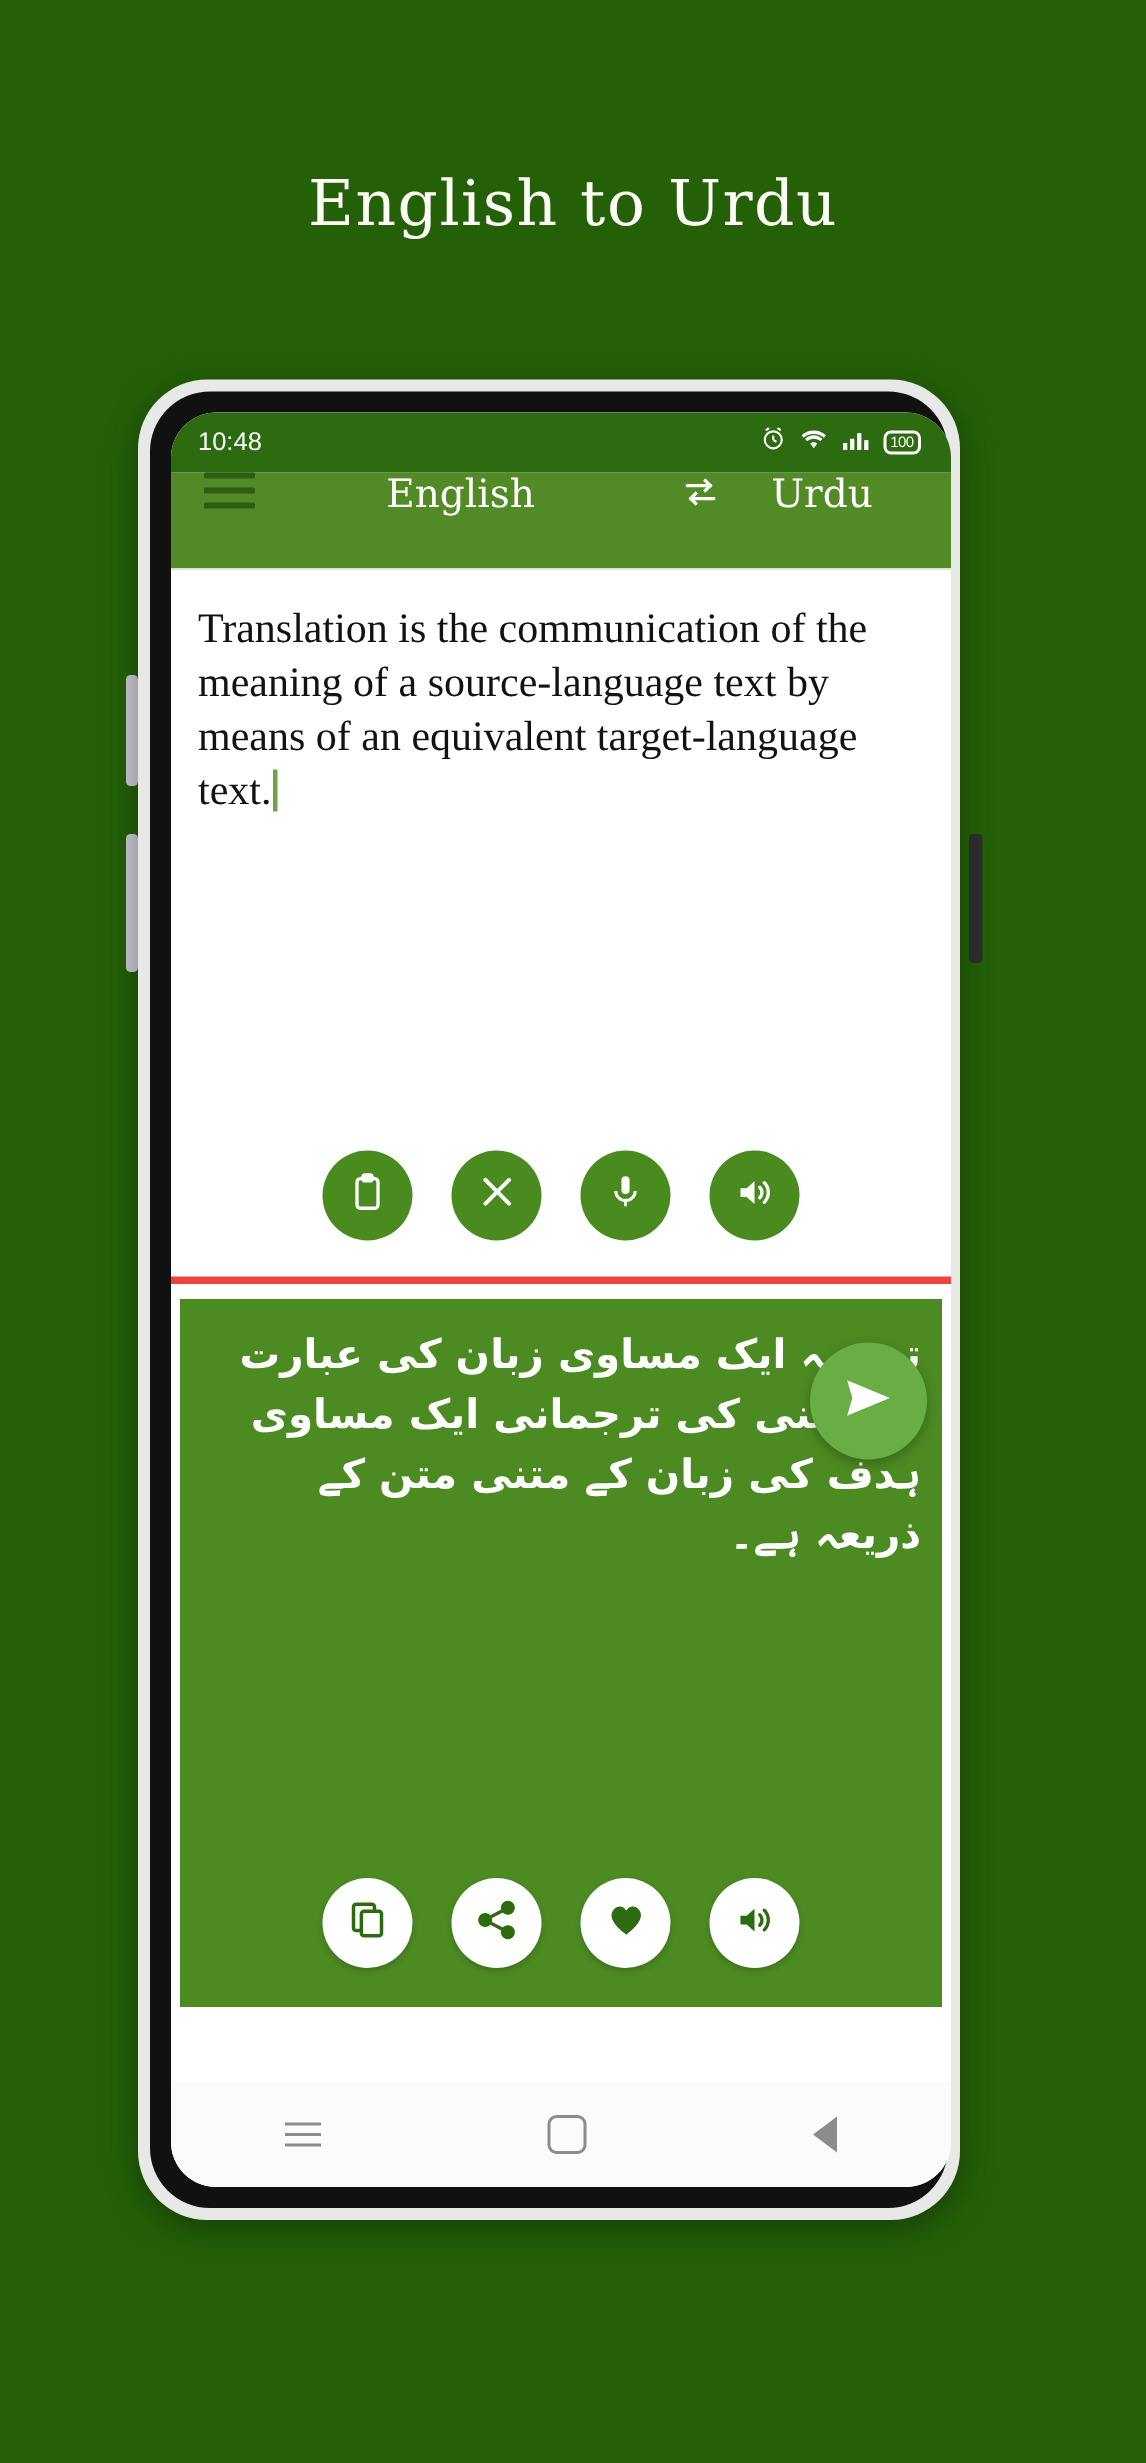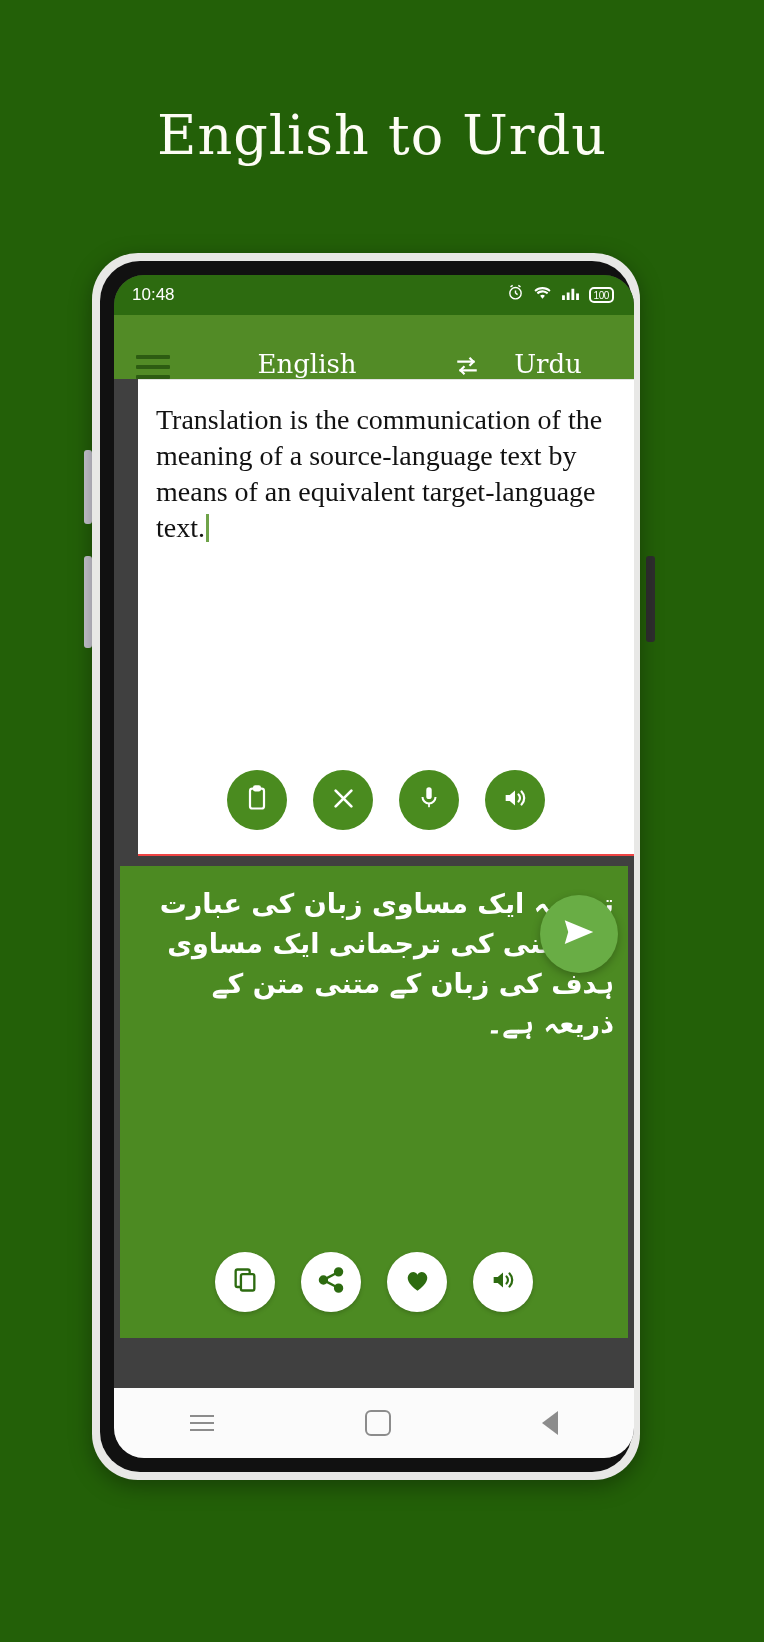--- a/index.html
+++ b/index.html
@@ -17,21 +17,21 @@
 
   
   .poster-title {
     position: absolute;
     top: 104px;
     left: 0;
     width: 764px;
     text-align: center;
     color: #fdfdf5;
     font-family: "DejaVu Serif", serif;
-    font-size: 54px;
+    font-size: 42px;
     font-weight: 400;
     letter-spacing: 1px;
     line-height: 64px;
   }
 
   
   .phone-frame {
     position: absolute;
     left: 92px;
     top: 253px;
@@ -49,21 +49,21 @@
     height: 1211px;
     background: #111111;
     border-radius: 40px;
   }
   .phone-screen {
     position: absolute;
     left: 14px;
     top: 14px;
     width: 520px;
     height: 1183px;
-    background: #404040;
+    background: #ffffff;
     border-radius: 30px;
     overflow: hidden;
   }
   
   .side-btn {
     position: absolute;
     background: #c9c7d2;
     border-radius: 3px;
   }
   .side-btn.vol-up   { left: 84px; top: 450px; width: 8px;  height: 74px; }
@@ -96,21 +96,21 @@
     padding: 1px 3px 0 3px;
     line-height: 11px;
     letter-spacing: -0.4px;
   }
 
   
   .app-bar {
     height: 64px;
     background: #528b26;
     display: flex;
-    align-items: flex-end;
+    align-items: flex-start;
     padding: 0 22px;
     box-sizing: border-box;
   }
   .hamburger {
     width: 34px;
     display: flex;
     flex-direction: column;
     gap: 6px;
     cursor: pointer;
   }
@@ -134,23 +134,22 @@
     justify-content: center;
     cursor: pointer;
   }
 
   
   .source-panel {
     position: relative;
     height: 477px;
     background: #ffffff;
     border-top: 1px solid #e2e2e2;
-    border-bottom: 2px solid #ef4444;
+    border-bottom: 5px solid #ef4444;
     box-sizing: border-box;
-    margin-left: 24px;
   }
   .source-text {
     padding: 22px 18px 0 18px;
     font-family: "Liberation Serif", "DejaVu Serif", serif;
     font-size: 28px;
     line-height: 36px;
     color: #121212;
     white-space: pre-wrap;
   }
   .caret {

